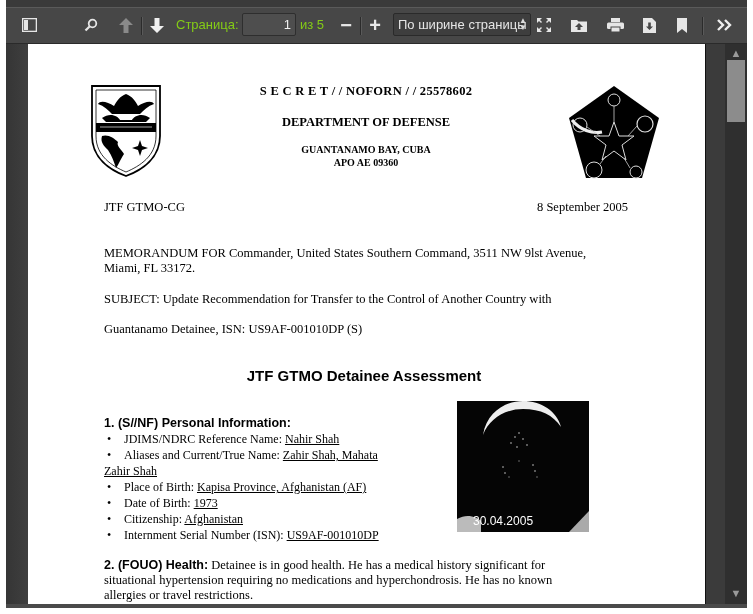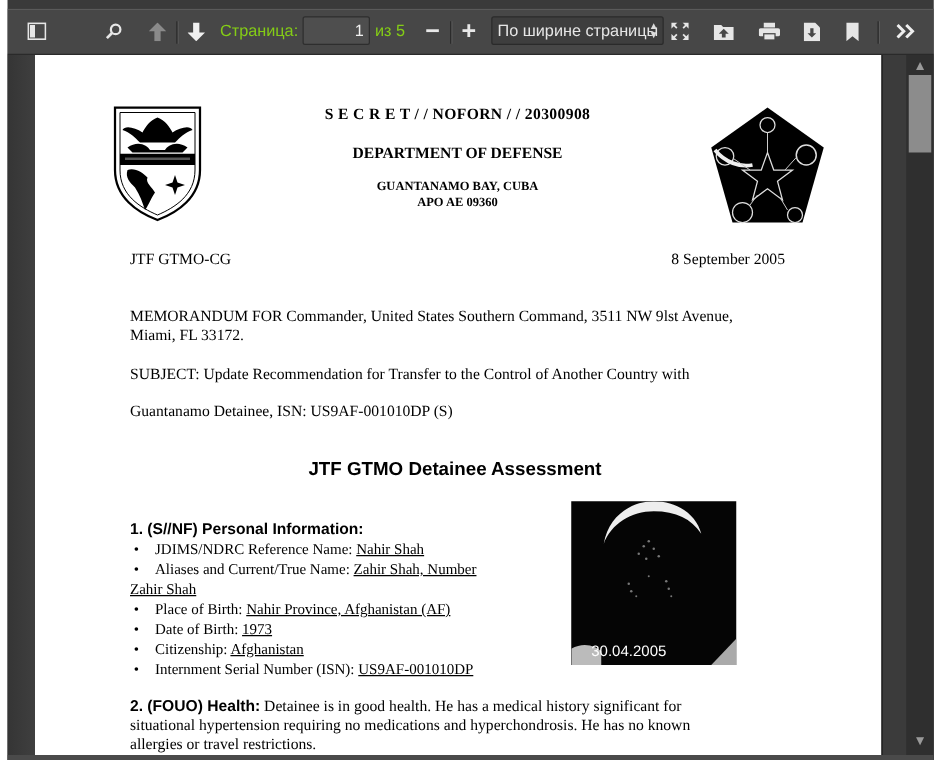--- a/index.html
+++ b/index.html
@@ -126,21 +126,21 @@
       <path d="M2 2 H70 V52 C70 74 52 86 36 92 C20 86 2 74 2 52 Z" fill="#fff" stroke="#000" stroke-width="1.8"></path>
       <path d="M6 6 H66 V52 C66 72 50 82 36 88 C22 82 6 72 6 52 Z" fill="none" stroke="#000" stroke-width="0.8"></path>
       <path d="M36 10 C30 12 26 18 24 22 C18 18 10 16 8 20 C14 22 18 26 22 30 L50 30 C54 26 58 22 64 20 C62 16 54 18 48 22 C46 18 42 12 36 10 Z" fill="#000"></path>
       <path d="M12 34 C20 28 28 32 30 36 L42 36 C44 32 52 28 60 34 L56 38 L16 38 Z" fill="#000"></path>
       <rect x="6" y="39" width="60" height="9" fill="#000"></rect>
       <rect x="10" y="42" width="52" height="2" fill="#555"></rect>
       <path d="M12 52 C18 50 24 54 28 58 C26 62 32 66 34 70 C30 76 28 82 26 84 C24 78 22 72 18 66 C14 62 10 58 12 52 Z" fill="#000"></path>
       <path d="M50 56 L52 62 L58 64 L52 66 L50 72 L48 66 L42 64 L48 62 Z" fill="#000"></path>
     </svg>
 
-    <div class="abs serif hdr-secret">S E C R E T / / NOFORN / / 20300908</div>
+    <div class="abs serif hdr-secret">S E C R E T / / NOFORN / / 25578602</div>
     <div class="abs serif hdr-dod">DEPARTMENT OF DEFENSE</div>
     <div class="abs serif hdr-small" style="top:100px;">GUANTANAMO BAY, CUBA</div>
     <div class="abs serif hdr-small" style="top:113px;">APO AE 09360</div>
 
     <svg class="abs" style="left:538px;top:40px;" width="96" height="98" viewBox="0 0 96 98">
       <polygon points="48,2 93,34 76,94 20,94 3,34" fill="#000"></polygon>
       <circle cx="48" cy="16" r="6" fill="none" stroke="#ddd" stroke-width="1"></circle>
       <circle cx="14" cy="41" r="7" fill="none" stroke="#ddd" stroke-width="1"></circle>
       <circle cx="79" cy="40" r="8" fill="none" stroke="#ddd" stroke-width="1.2"></circle>
       <circle cx="28" cy="86" r="8" fill="none" stroke="#ddd" stroke-width="1"></circle>
@@ -162,23 +162,23 @@
 
     <div class="abs serif body-text" style="left:76px;top:248px;">SUBJECT:  Update Recommendation for Transfer to the Control of Another Country with</div>
     <div class="abs serif body-text" style="left:76px;top:278px;">Guantanamo Detainee, ISN: US9AF-001010DP (S)</div>
 
     <div class="abs title-h">JTF GTMO Detainee Assessment</div>
 
     <div class="abs sec-h" style="left:76px;top:372px;">1.  (S//NF) Personal Information:</div>
 
     <ul class="pi serif">
       <li><span>JDIMS/NDRC Reference Name:  </span><span class="u">Nahir Shah</span></li>
-      <li><span>Aliases and Current/True Name:  </span><span class="u">Zahir Shah, Number</span></li>
+      <li><span>Aliases and Current/True Name:  </span><span class="u">Zahir Shah, Mahata</span></li>
       <li style="padding-left:0;" class="nobullet"><span class="u">Zahir Shah</span></li>
-      <li><span>Place of Birth:  </span><span class="u">Nahir Province, Afghanistan (AF)</span></li>
+      <li><span>Place of Birth:  </span><span class="u">Kapisa Province, Afghanistan (AF)</span></li>
       <li><span>Date of Birth:  </span><span class="u">1973</span></li>
       <li><span>Citizenship:  </span><span class="u"> Afghanistan</span></li>
       <li><span>Internment Serial Number (ISN):  </span><span class="u">US9AF-001010DP</span></li>
     </ul>
 
     <div class="photo">
       <svg width="132" height="131" viewBox="0 0 132 131" style="position:absolute;left:0;top:0;">
         <path d="M26 34 C30 10 50 0 66 0 C84 0 100 10 104 26 C96 14 84 8 66 8 C48 8 32 18 26 34 Z" fill="#eee"></path>
         <g fill="#777">
           <circle cx="62" cy="32" r="1"></circle>

